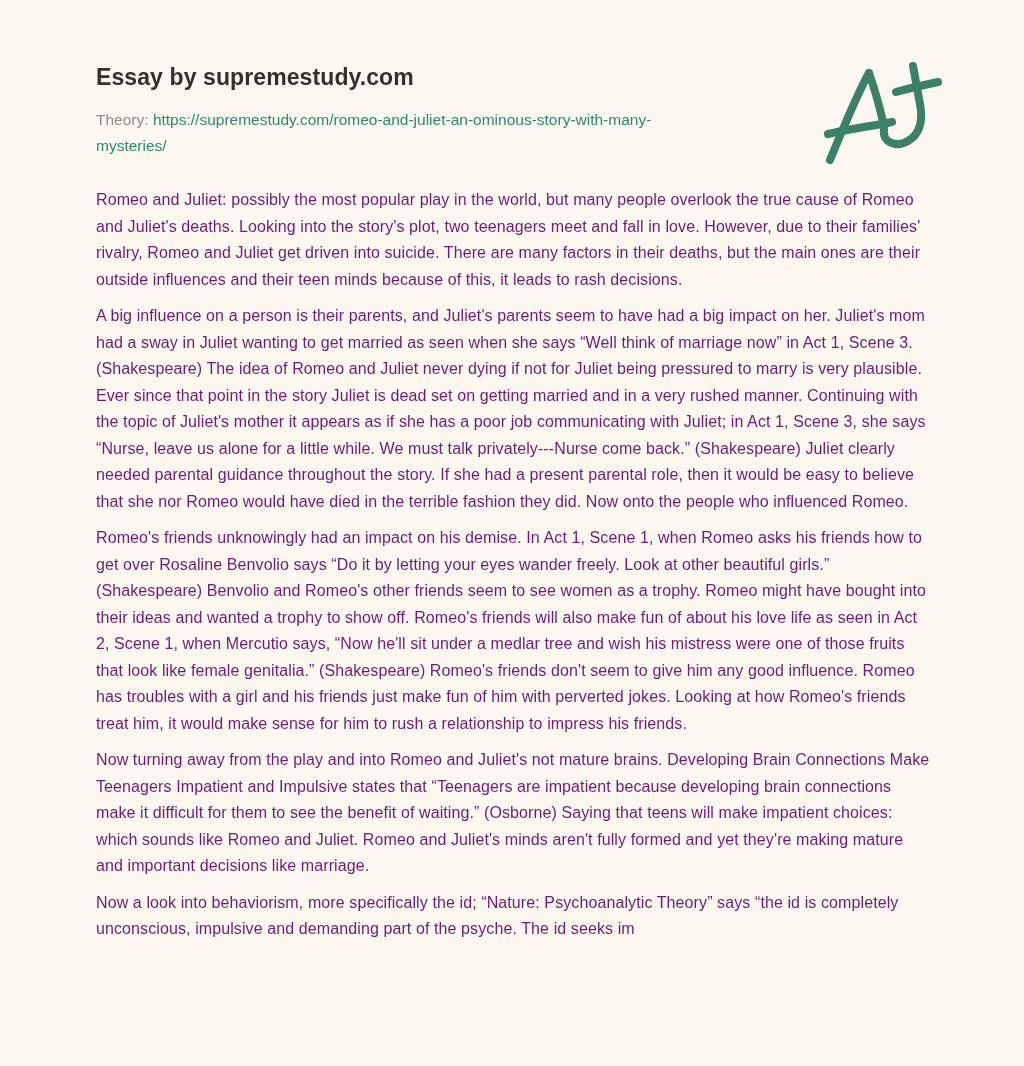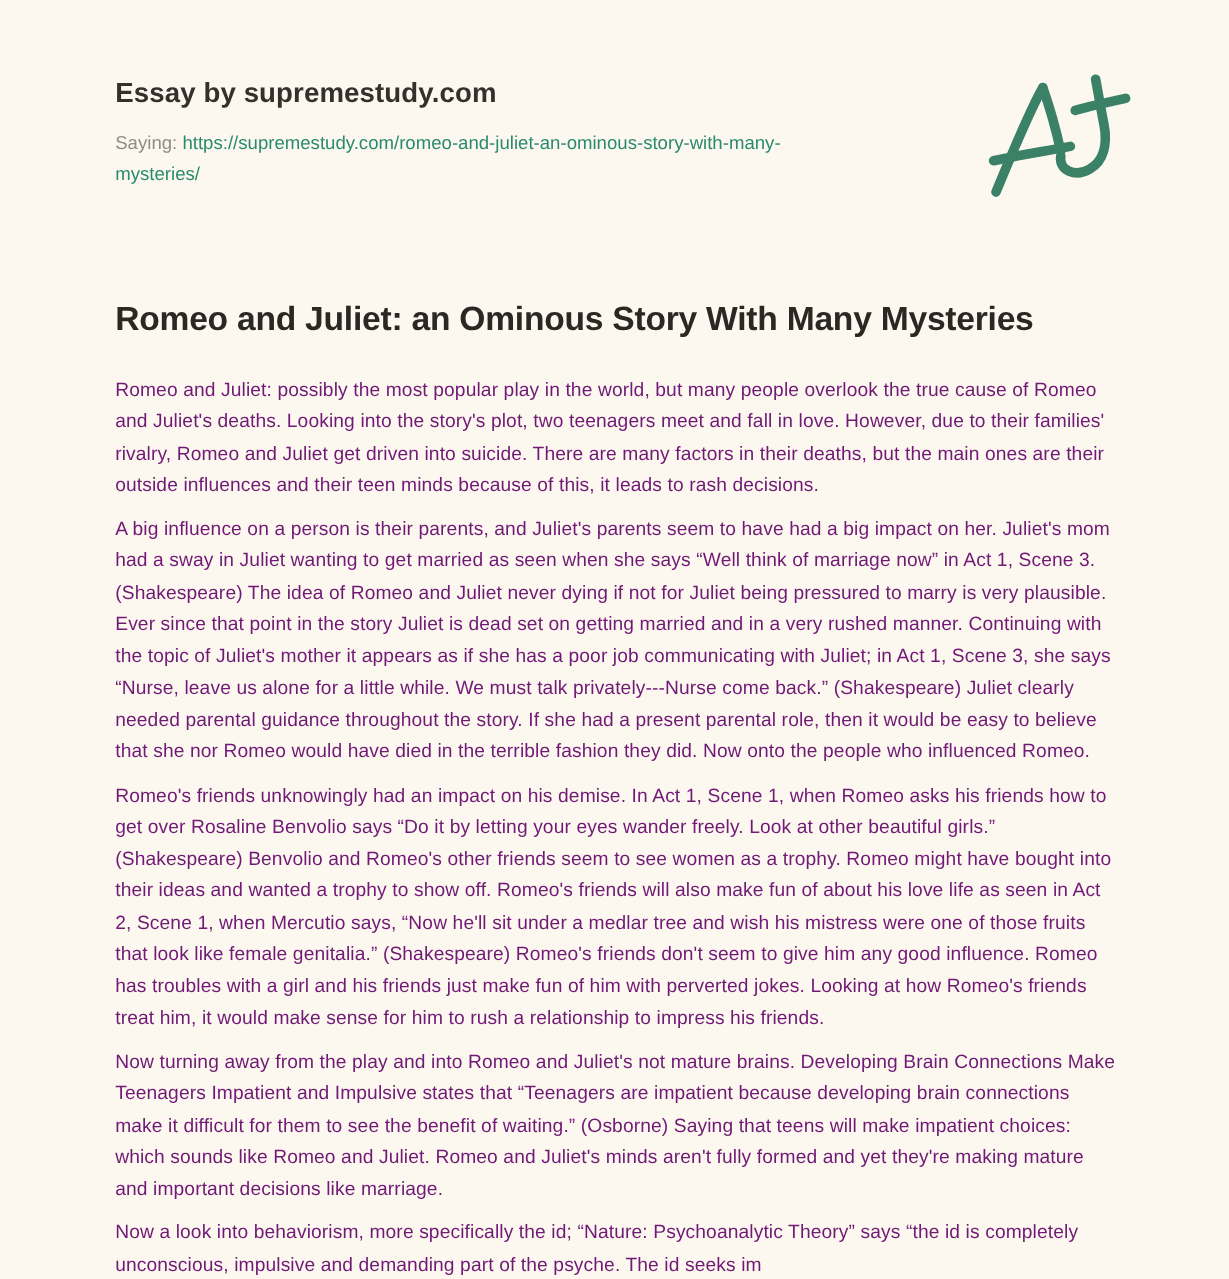--- a/index.html
+++ b/index.html
@@ -61,42 +61,41 @@
 </style>
 </head>
 <body>
 
 <div class="page">
 
   <header>
     <div class="brand-title">Essay by supremestudy.com</div>
 
     <div class="source-line">
-      <span>Saying:</span>
+      <span>Theory:</span>
       <a href="#">https://supremestudy.com/romeo-and-juliet-an-ominous-story-with-many-mysteries/</a>
     </div>
 
     <div class="logo">
       <svg width="140" height="122" viewBox="0 0 140 122" fill="none" stroke="#3b8168" stroke-width="8" stroke-linecap="round" stroke-linejoin="round">
 
         <path d="M18,102 C32,68 46,34 57,15"></path>
 
         <path d="M57,15 C63,32 68,50 72,68"></path>
 
         <path d="M16,76 C38,71 60,68 80,64"></path>
 
         <path d="M84,34 C98,30 112,27 126,24"></path>
 
         <path d="M101,8 C104,24 106,36 108,46 C111,62 108,76 96,83 C84,90 70,84 72,72"></path>
       </svg>
     </div>
   </header>
 
   <main>
-    <h2 class="essay-title">Romeo and Juliet: an Ominous Story With Many Mysteries</h2>
 
     <div class="essay-body">
         <p>Romeo and Juliet: possibly the most popular play in the world, but many people overlook the true cause of Romeo and Juliet's deaths. Looking into the story's plot, two teenagers meet and fall in love. However, due to their families' rivalry, Romeo and Juliet get driven into suicide. There are many factors in their deaths, but the main ones are their outside influences and their teen minds because of this, it leads to rash decisions.</p>
         <p>A big influence on a person is their parents, and Juliet's parents seem to have had a big impact on her. Juliet's mom had a sway in Juliet wanting to get married as seen when she says “Well think of marriage now” in Act 1, Scene 3. (Shakespeare) The idea of Romeo and Juliet never dying if not for Juliet being pressured to marry is very plausible. Ever since that point in the story Juliet is dead set on getting married and in a very rushed manner. Continuing with the topic of Juliet's mother it appears as if she has a poor job communicating with Juliet; in Act 1, Scene 3, she says “Nurse, leave us alone for a little while. We must talk privately---Nurse come back.” (Shakespeare) Juliet clearly needed parental guidance throughout the story. If she had a present parental role, then it would be easy to believe that she nor Romeo would have died in the terrible fashion they did. Now onto the people who influenced Romeo.</p>
         <p>Romeo's friends unknowingly had an impact on his demise. In Act 1, Scene 1, when Romeo asks his friends how to get over Rosaline Benvolio says “Do it by letting your eyes wander freely. Look at other beautiful girls.” (Shakespeare) Benvolio and Romeo's other friends seem to see women as a trophy. Romeo might have bought into their ideas and wanted a trophy to show off. Romeo's friends will also make fun of about his love life as seen in Act 2, Scene 1, when Mercutio says, “Now he'll sit under a medlar tree and wish his mistress were one of those fruits that look like female genitalia.” (Shakespeare) Romeo's friends don't seem to give him any good influence. Romeo has troubles with a girl and his friends just make fun of him with perverted jokes. Looking at how Romeo's friends treat him, it would make sense for him to rush a relationship to impress his friends.</p>
         <p>Now turning away from the play and into Romeo and Juliet's not mature brains. Developing Brain Connections Make Teenagers Impatient and Impulsive states that “Teenagers are impatient because developing brain connections make it difficult for them to see the benefit of waiting.” (Osborne) Saying that teens will make impatient choices: which sounds like Romeo and Juliet. Romeo and Juliet's minds aren't fully formed and yet they're making mature and important decisions like marriage.</p>
         <p>Now a look into behaviorism, more specifically the id; “Nature: Psychoanalytic Theory” says “the id is completely unconscious, impulsive and demanding part of the psyche. The id seeks im</p>
       </div>
   </main>
 

